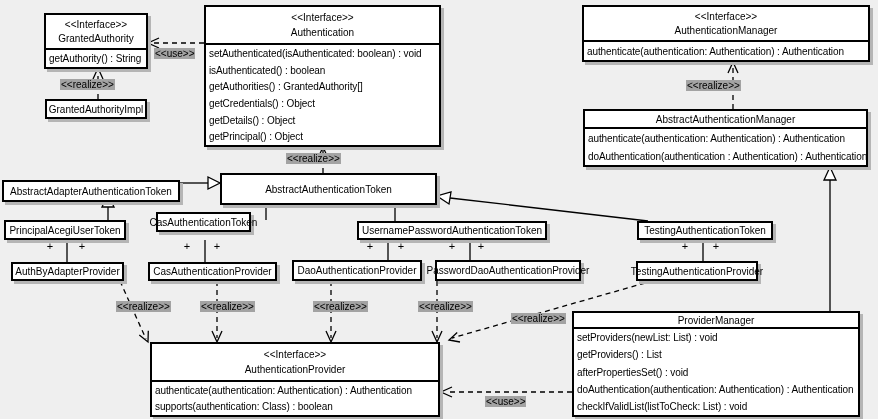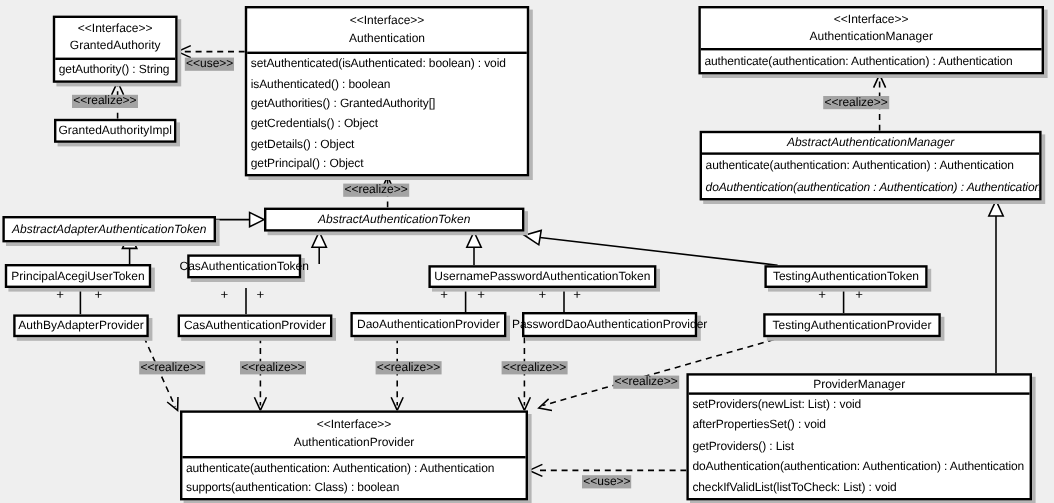--- a/index.html
+++ b/index.html
@@ -12,21 +12,21 @@
   .box{position:absolute;box-sizing:border-box;background:#fff;border:2px solid #000;
        box-shadow:3px 3px 0 #b5b5b5;z-index:1;display:flex;flex-direction:column}
   .simple{align-items:center;justify-content:center;text-align:center}
   .hdr{border-bottom:2px solid #000;text-align:center;display:flex;flex-direction:column;
        justify-content:space-evenly;flex:none}
   .hdr.h1{justify-content:center}
   .rows{flex:1;display:flex;flex-direction:column}
   .m{flex:1;display:flex;align-items:center;padding-left:3px;white-space:nowrap;
      overflow:hidden;letter-spacing:-0.1px}
   .m.ovf{overflow:visible}
-  .it{font-style:italic}
+  .it{}
   .lbl{position:absolute;z-index:2;background:#a3a3a3;padding:0 1px;line-height:11px}
   .plus{position:absolute;z-index:2;width:8px;text-align:center;font-size:11px;line-height:10px}
 </style>
 </head>
 <body>
 
 <svg class="wires" width="878" height="419" viewBox="0 0 878 419">
 
   <g>
     <line class="dash" x1="204" y1="43" x2="151" y2="43"></line>
@@ -154,21 +154,21 @@
   <div class="rows">
     <div class="m">authenticate(authentication: Authentication) : Authentication</div>
     <div class="m it">doAuthentication(authentication : Authentication) : Authentication</div>
   </div>
 </div>
 
 <div class="box simple it" style="left:2px;top:180px;width:178px;height:22px">
   <div>AbstractAdapterAuthenticationToken</div>
 </div>
 
-<div class="box simple it" style="left:220px;top:173px;width:217px;height:20px">
+<div class="box simple it" style="left:220px;top:173px;width:217px;height:32px">
   <div>AbstractAuthenticationToken</div>
 </div>
 
 <div class="box simple" style="left:4px;top:220px;width:122px;height:20px">
   <div>PrincipalAcegiUserToken</div>
 </div>
 <div class="box simple" style="left:156px;top:212px;width:95px;height:20px">
   <div>CasAuthenticationToken</div>
 </div>
 <div class="box simple" style="left:357px;top:221px;width:190px;height:19px">
@@ -183,43 +183,43 @@
 </div>
 <div class="box simple" style="left:148px;top:262px;width:129px;height:19px">
   <div>CasAuthenticationProvider</div>
 </div>
 <div class="box simple" style="left:292px;top:260px;width:130px;height:21px">
   <div>DaoAuthenticationProvider</div>
 </div>
 <div class="box simple" style="left:435px;top:260px;width:146px;height:21px">
   <div>PasswordDaoAuthenticationProvider</div>
 </div>
-<div class="box simple" style="left:636px;top:261px;width:148px;height:20px">
+<div class="box simple" style="left:636px;top:261px;width:122px;height:20px">
   <div>TestingAuthenticationProvider</div>
 </div>
 
 <div class="box" style="left:150px;top:342px;width:290px;height:75px">
   <div class="hdr" style="height:36px">
     <div>&lt;&lt;Interface&gt;&gt;</div>
     <div>AuthenticationProvider</div>
   </div>
   <div class="rows">
     <div class="m">authenticate(authentication: Authentication) : Authentication</div>
     <div class="m">supports(authentication: Class) : boolean</div>
   </div>
 </div>
 
 <div class="box" style="left:572px;top:311px;width:288px;height:106px">
   <div class="hdr h1" style="height:14px">
     <div>ProviderManager</div>
   </div>
   <div class="rows">
     <div class="m">setProviders(newList: List) : void</div>
+    <div class="m">getProviders() : List</div>
     <div class="m">afterPropertiesSet() : void</div>
-    <div class="m">getProviders() : List</div>
     <div class="m ovf">doAuthentication(authentication: Authentication) : Authentication</div>
     <div class="m">checkIfValidList(listToCheck: List) : void</div>
   </div>
 </div>
 
 <div class="lbl" style="left:154px;top:48px">&lt;&lt;use&gt;&gt;</div>
 <div class="lbl" style="left:60px;top:79px">&lt;&lt;realize&gt;&gt;</div>
 <div class="lbl" style="left:686px;top:80px">&lt;&lt;realize&gt;&gt;</div>
 <div class="lbl" style="left:286px;top:153px">&lt;&lt;realize&gt;&gt;</div>
 <div class="lbl" style="left:116px;top:301px">&lt;&lt;realize&gt;&gt;</div>

